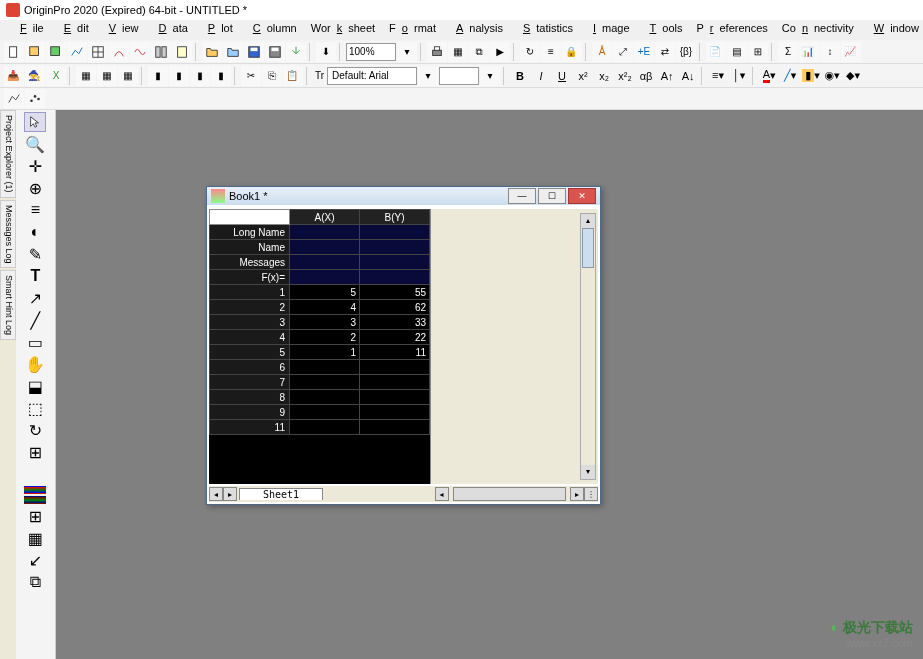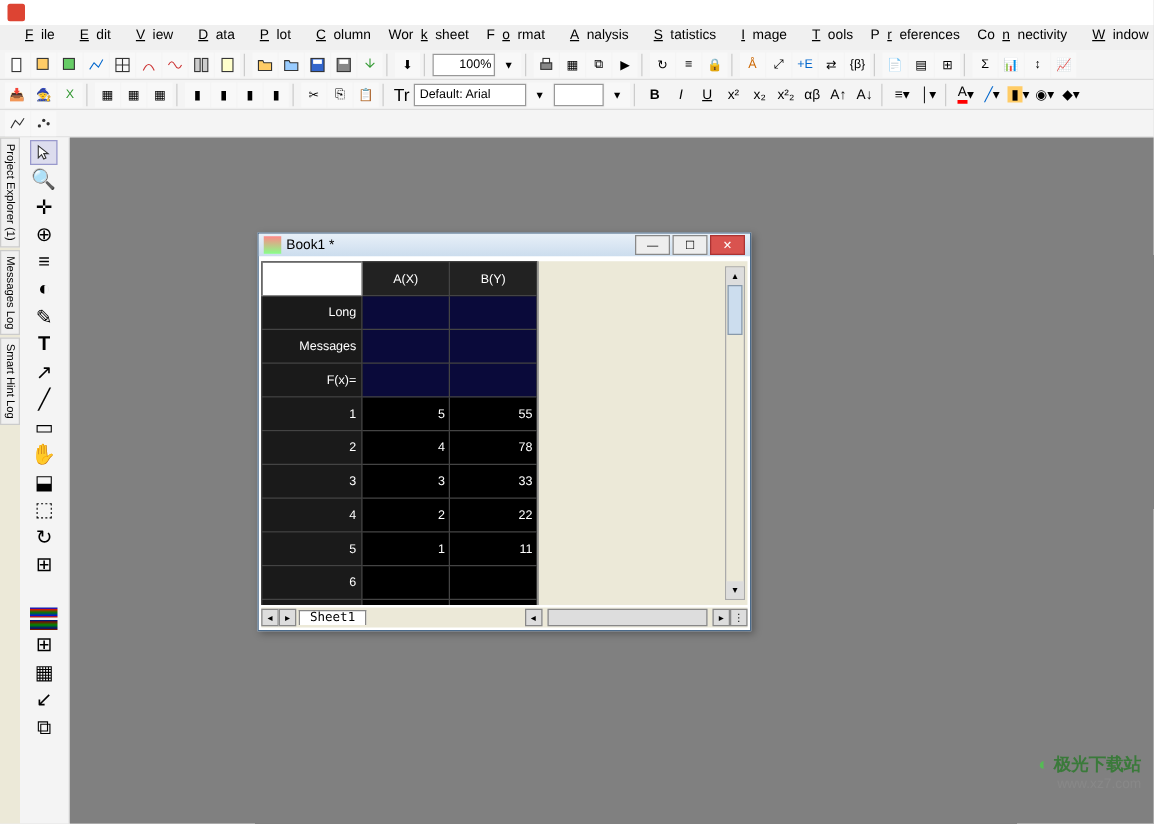--- a/index.html
+++ b/index.html
@@ -6,65 +6,66 @@
 body { width: 923px; height: 659px; background: #fff; overflow: hidden; position: relative; }
 .title-bar { height: 20px; background: #fff; display: flex; align-items: center; padding: 2px 6px; font-size: 11px; }
 .title-bar .icon { width: 14px; height: 14px; background: #d43; border-radius: 2px; margin-right: 4px; display: inline-block; }
 .menu-bar { height: 20px; background: #f0f0f0; display: flex; align-items: flex-start; padding: 0 8px; gap: 2px; font-size: 11px; }
 .menu-bar span { padding: 2px 6px; cursor: pointer; }
 .menu-bar .u { text-decoration: underline; }
 .toolbar { height: 24px; background: #f4f4f4; display: flex; align-items: center; padding: 1px 4px; gap: 1px; border-bottom: 1px solid #ddd; }
 .tb { width: 20px; height: 20px; border: 1px solid transparent; display: flex; align-items: center; justify-content: center; font-size: 10px; cursor: pointer; background: #f8f8f8; }
 .tb svg { width: 14px; height: 14px; }
 .sep { width: 4px; height: 18px; border-left: 1px solid #ccc; margin: 0 2px; }
-.zoom-input { width: 50px; height: 18px; font-size: 10px; border: 1px solid #999; padding: 0 2px; text-align: right; }
+.zoom-input { width: 50px; height: 18px; font-size: 10px; border: 1px solid #999; padding: 0 2px; }
 .font-input { width: 90px; height: 18px; font-size: 10px; border: 1px solid #999; padding: 0 4px; }
 .size-input { width: 40px; height: 18px; font-size: 10px; border: 1px solid #999; }
 .workspace { position: absolute; top: 110px; left: 56px; right: 0; bottom: 0; background: #808080; }
 .left-dock { position: absolute; top: 110px; left: 0; width: 56px; bottom: 0; background: #f4f4f4; border-right: 1px solid #ccc; display: flex; }
 .dock-tabs { width: 16px; background: #ece9d8; display: flex; flex-direction: column; font-size: 9px; }
 .dock-tab { writing-mode: vertical-rl; padding: 4px 1px; border: 1px solid #ccc; background: #f0f0f0; cursor: pointer; margin-bottom: 2px; }
 .tool-col { width: 40px; display: flex; flex-direction: column; align-items: center; padding: 2px; gap: 2px; }
 .tool-btn { width: 22px; height: 20px; border: 1px solid transparent; display: flex; align-items: center; justify-content: center; cursor: pointer; }
 .tool-btn.sel { border: 1px solid #99c; background: #dde; }
 .child-win { position: absolute; left: 150px; top: 76px; width: 395px; height: 319px; background: #fff; border: 1px solid #4a6a8a; box-shadow: 2px 2px 6px rgba(0,0,0,0.3); }
 .child-title { height: 18px; background: linear-gradient(#e8f0f8,#cde); display: flex; align-items: center; padding: 0 4px; font-size: 11px; }
 .child-title .wicon { width: 14px; height: 14px; background: linear-gradient(#f88,#8f8); margin-right: 4px; }
 .child-title .spacer { flex: 1; }
 .win-btn { width: 28px; height: 16px; border: 1px solid #888; margin-left: 2px; background: #eee; display: flex; align-items: center; justify-content: center; font-size: 9px; cursor: pointer; }
 .win-btn.close { background: #d9534f; color: #fff; border-color: #a33; }
 .sheet-area { position: absolute; top: 22px; left: 2px; right: 2px; bottom: 20px; display: flex; }
 .grid-wrap { width: 221px; background: #000; overflow: hidden; }
 .vscroll-area { flex: 1; background: #ece9d8; position: relative; border-left: 1px solid #888; }
 .grid { width: 100%; border-collapse: collapse; font-size: 10px; }
-.grid td, .grid th { border: 1px solid #444; padding: 0 3px; height: 27px; color: #fff; text-align: right; }
+.grid td, .grid th { border: 1px solid #444; padding: 0 3px; height: 15px; color: #fff; text-align: right; }
 .grid th { background: #111; font-weight: normal; }
 .grid .rowhdr { background: #1a1a1a; text-align: right; padding-right: 4px; width: 80px; }
 .grid .colhdr { background: #222; text-align: center; }
 .grid .topleft { background: #fff; color: #000; border: 1px solid #888; }
 .grid .meta td { background: #0a0a3a; }
 .grid .meta .rowhdr { background: #1a1a1a; }
 .grid .data td { background: #000; }
 .grid .data .rowhdr { background: #1a1a1a; }
 .sheet-tabs { position: absolute; bottom: 2px; left: 2px; right: 2px; height: 16px; display: flex; align-items: center; background: #ece9d8; font-size: 10px; }
 .nav-btn { width: 14px; height: 14px; border: 1px solid #888; background: #ddd; display: flex; align-items: center; justify-content: center; cursor: pointer; font-size: 8px; }
-.sheet-tab { padding: 0 8px; background: #fff; border: 1px solid #888; border-bottom: none; font-family: monospace; cursor: pointer; margin-left: 2px; }
+.sheet-tab { padding: 0 23px; background: #fff; border: 1px solid #888; border-bottom: none; font-family: monospace; cursor: pointer; margin-left: 2px; }
 .hscroll { flex: 1; margin: 0 4px; height: 14px; background: #ddd; border: 1px solid #888; position: relative; }
-.watermark { position: absolute; right: 10px; bottom: 26px; text-align: right; font-size: 11px; color: #888; }
+.watermark { position: absolute; right: 10px; bottom: 10px; text-align: right; font-size: 11px; color: #888; }
 .watermark .logo { color: #3a7a3a; font-weight: bold; font-size: 14px; }
 .scrollbar-v { position: absolute; right: 2px; top: 4px; width: 16px; bottom: 4px; background: #ece9d8; border: 1px solid #aaa; }
 .scrollbar-v .thumb { position: absolute; top: 14px; left: 1px; right: 1px; height: 40px; background: #cde; border: 1px solid #89a; }
 .scrollbar-v .arr { position: absolute; left: 0; right: 0; height: 14px; background: #ddd; text-align: center; font-size: 8px; line-height: 14px; }
 .fmt-btn { width: 20px; height: 18px; display: flex; align-items: center; justify-content: center; font-size: 11px; border: 1px solid transparent; cursor: pointer; }
 </style>
 </head>
 <body>
 
 <div class="title-bar">
   <span class="icon"></span>
+  <span>OriginPro 2020 (Expired) 64-bit - UNTITLED *</span>
 </div>
 
 <div class="menu-bar">
   <span><span class="u">F</span>ile</span>
   <span><span class="u">E</span>dit</span>
   <span><span class="u">V</span>iew</span>
   <span><span class="u">D</span>ata</span>
   <span><span class="u">P</span>lot</span>
   <span><span class="u">C</span>olumn</span>
   <span>Wor<span class="u">k</span>sheet</span>
@@ -203,21 +204,21 @@
   <div class="sep"></div>
   <div class="tb">▮</div>
   <div class="tb">▮</div>
   <div class="tb">▮</div>
   <div class="tb">▮</div>
   <div class="sep"></div>
   <div class="tb">✂</div>
   <div class="tb">⎘</div>
   <div class="tb">📋</div>
   <div class="sep"></div>
-  <span style="font-size:14px;padding:0 2px">Tr</span>
+  <span style="font-size:10px;padding:0 2px">Tr</span>
   <input class="font-input" value="Default: Arial" style="">
   <div class="tb">▾</div>
   <input class="size-input" value="" style="">
   <div class="tb">▾</div>
   <div class="sep"></div>
   <div class="fmt-btn">
       <b>B</b>
     </div>
   <div class="fmt-btn">
       <i>I</i>
@@ -310,21 +311,26 @@
     <div class="sheet-area">
       <div class="grid-wrap">
         <table class="grid">
           <tbody>
               <tr>
             <th class="topleft"></th>
             <th class="colhdr">A(X)</th>
             <th class="colhdr">B(Y)</th>
           </tr>
           <tr class="meta">
-                <td class="rowhdr">Long</td>
+                <td class="rowhdr">Long Name</td>
+                <td></td>
+                <td></td>
+              </tr>
+          <tr class="meta">
+                <td class="rowhdr">Name</td>
                 <td></td>
                 <td></td>
               </tr>
           <tr class="meta">
                 <td class="rowhdr">Messages</td>
                 <td></td>
                 <td></td>
               </tr>
           <tr class="meta">
                 <td class="rowhdr">F(x)=</td>
@@ -332,21 +338,21 @@
                 <td></td>
               </tr>
           <tr class="data">
                 <td class="rowhdr">1</td>
                 <td>5</td>
                 <td>55</td>
               </tr>
           <tr class="data">
                 <td class="rowhdr">2</td>
                 <td>4</td>
-                <td>78</td>
+                <td>62</td>
               </tr>
           <tr class="data">
                 <td class="rowhdr">3</td>
                 <td>3</td>
                 <td>33</td>
               </tr>
           <tr class="data">
                 <td class="rowhdr">4</td>
                 <td>2</td>
                 <td>22</td>

